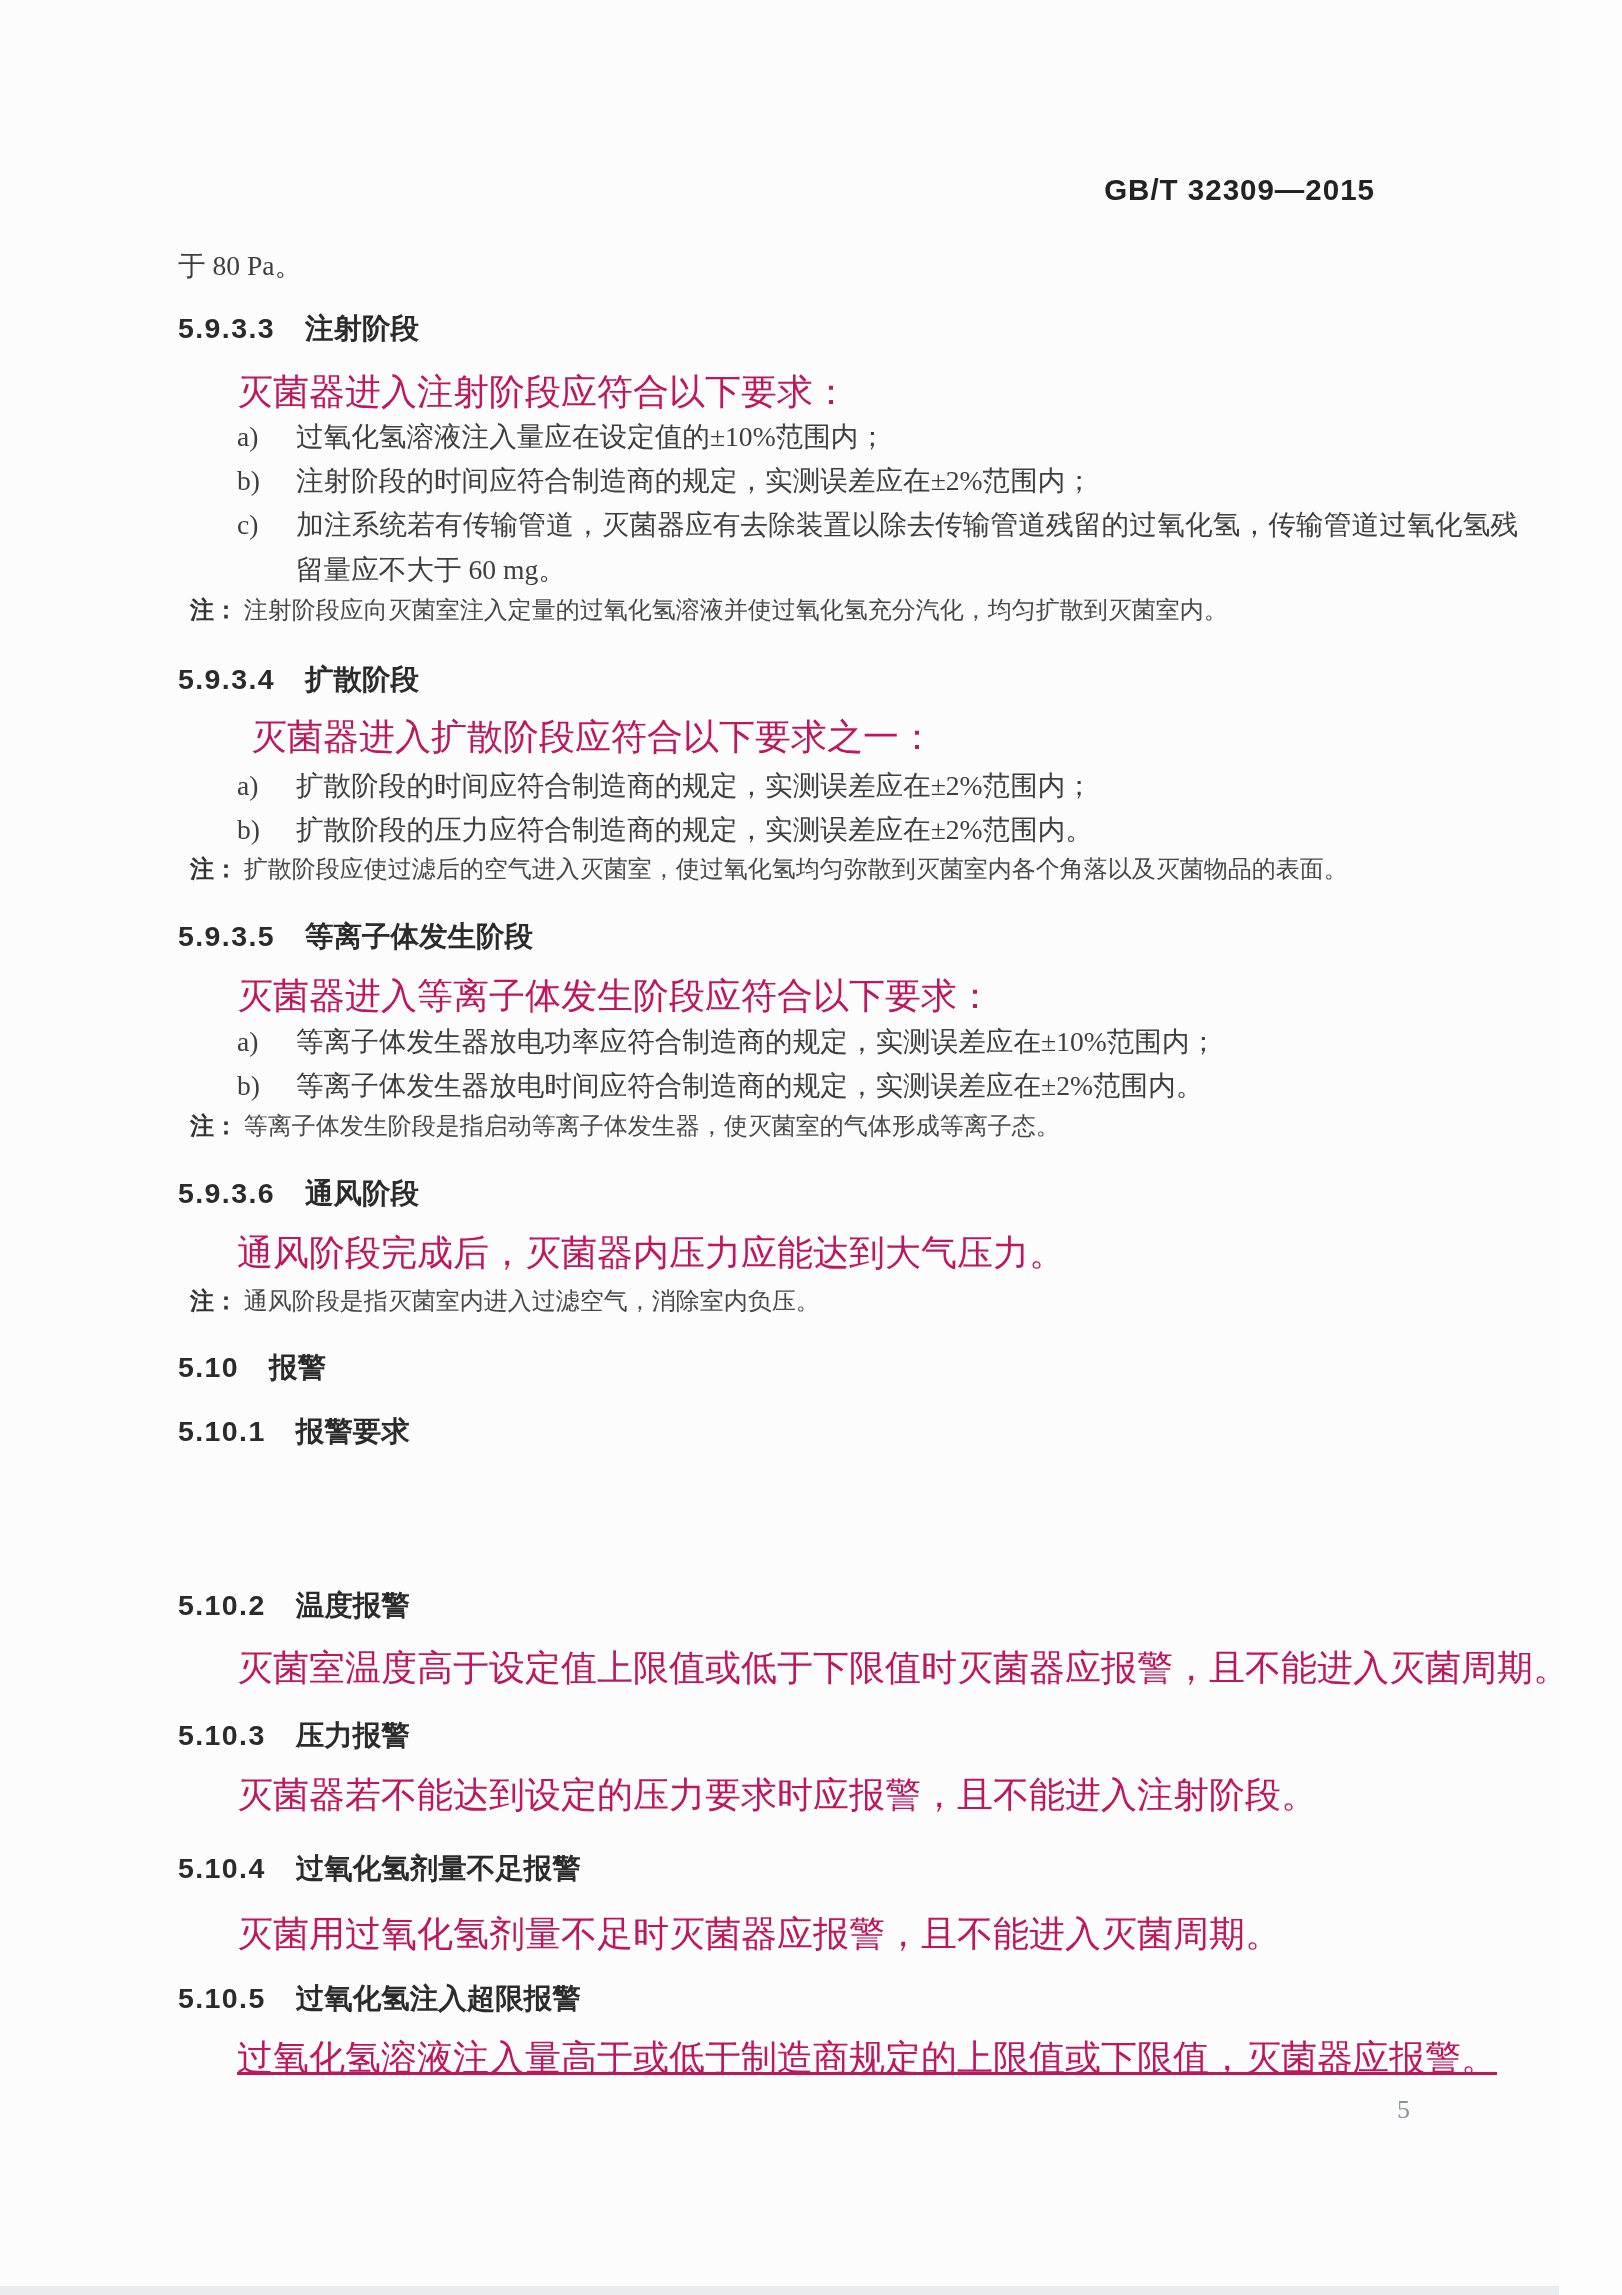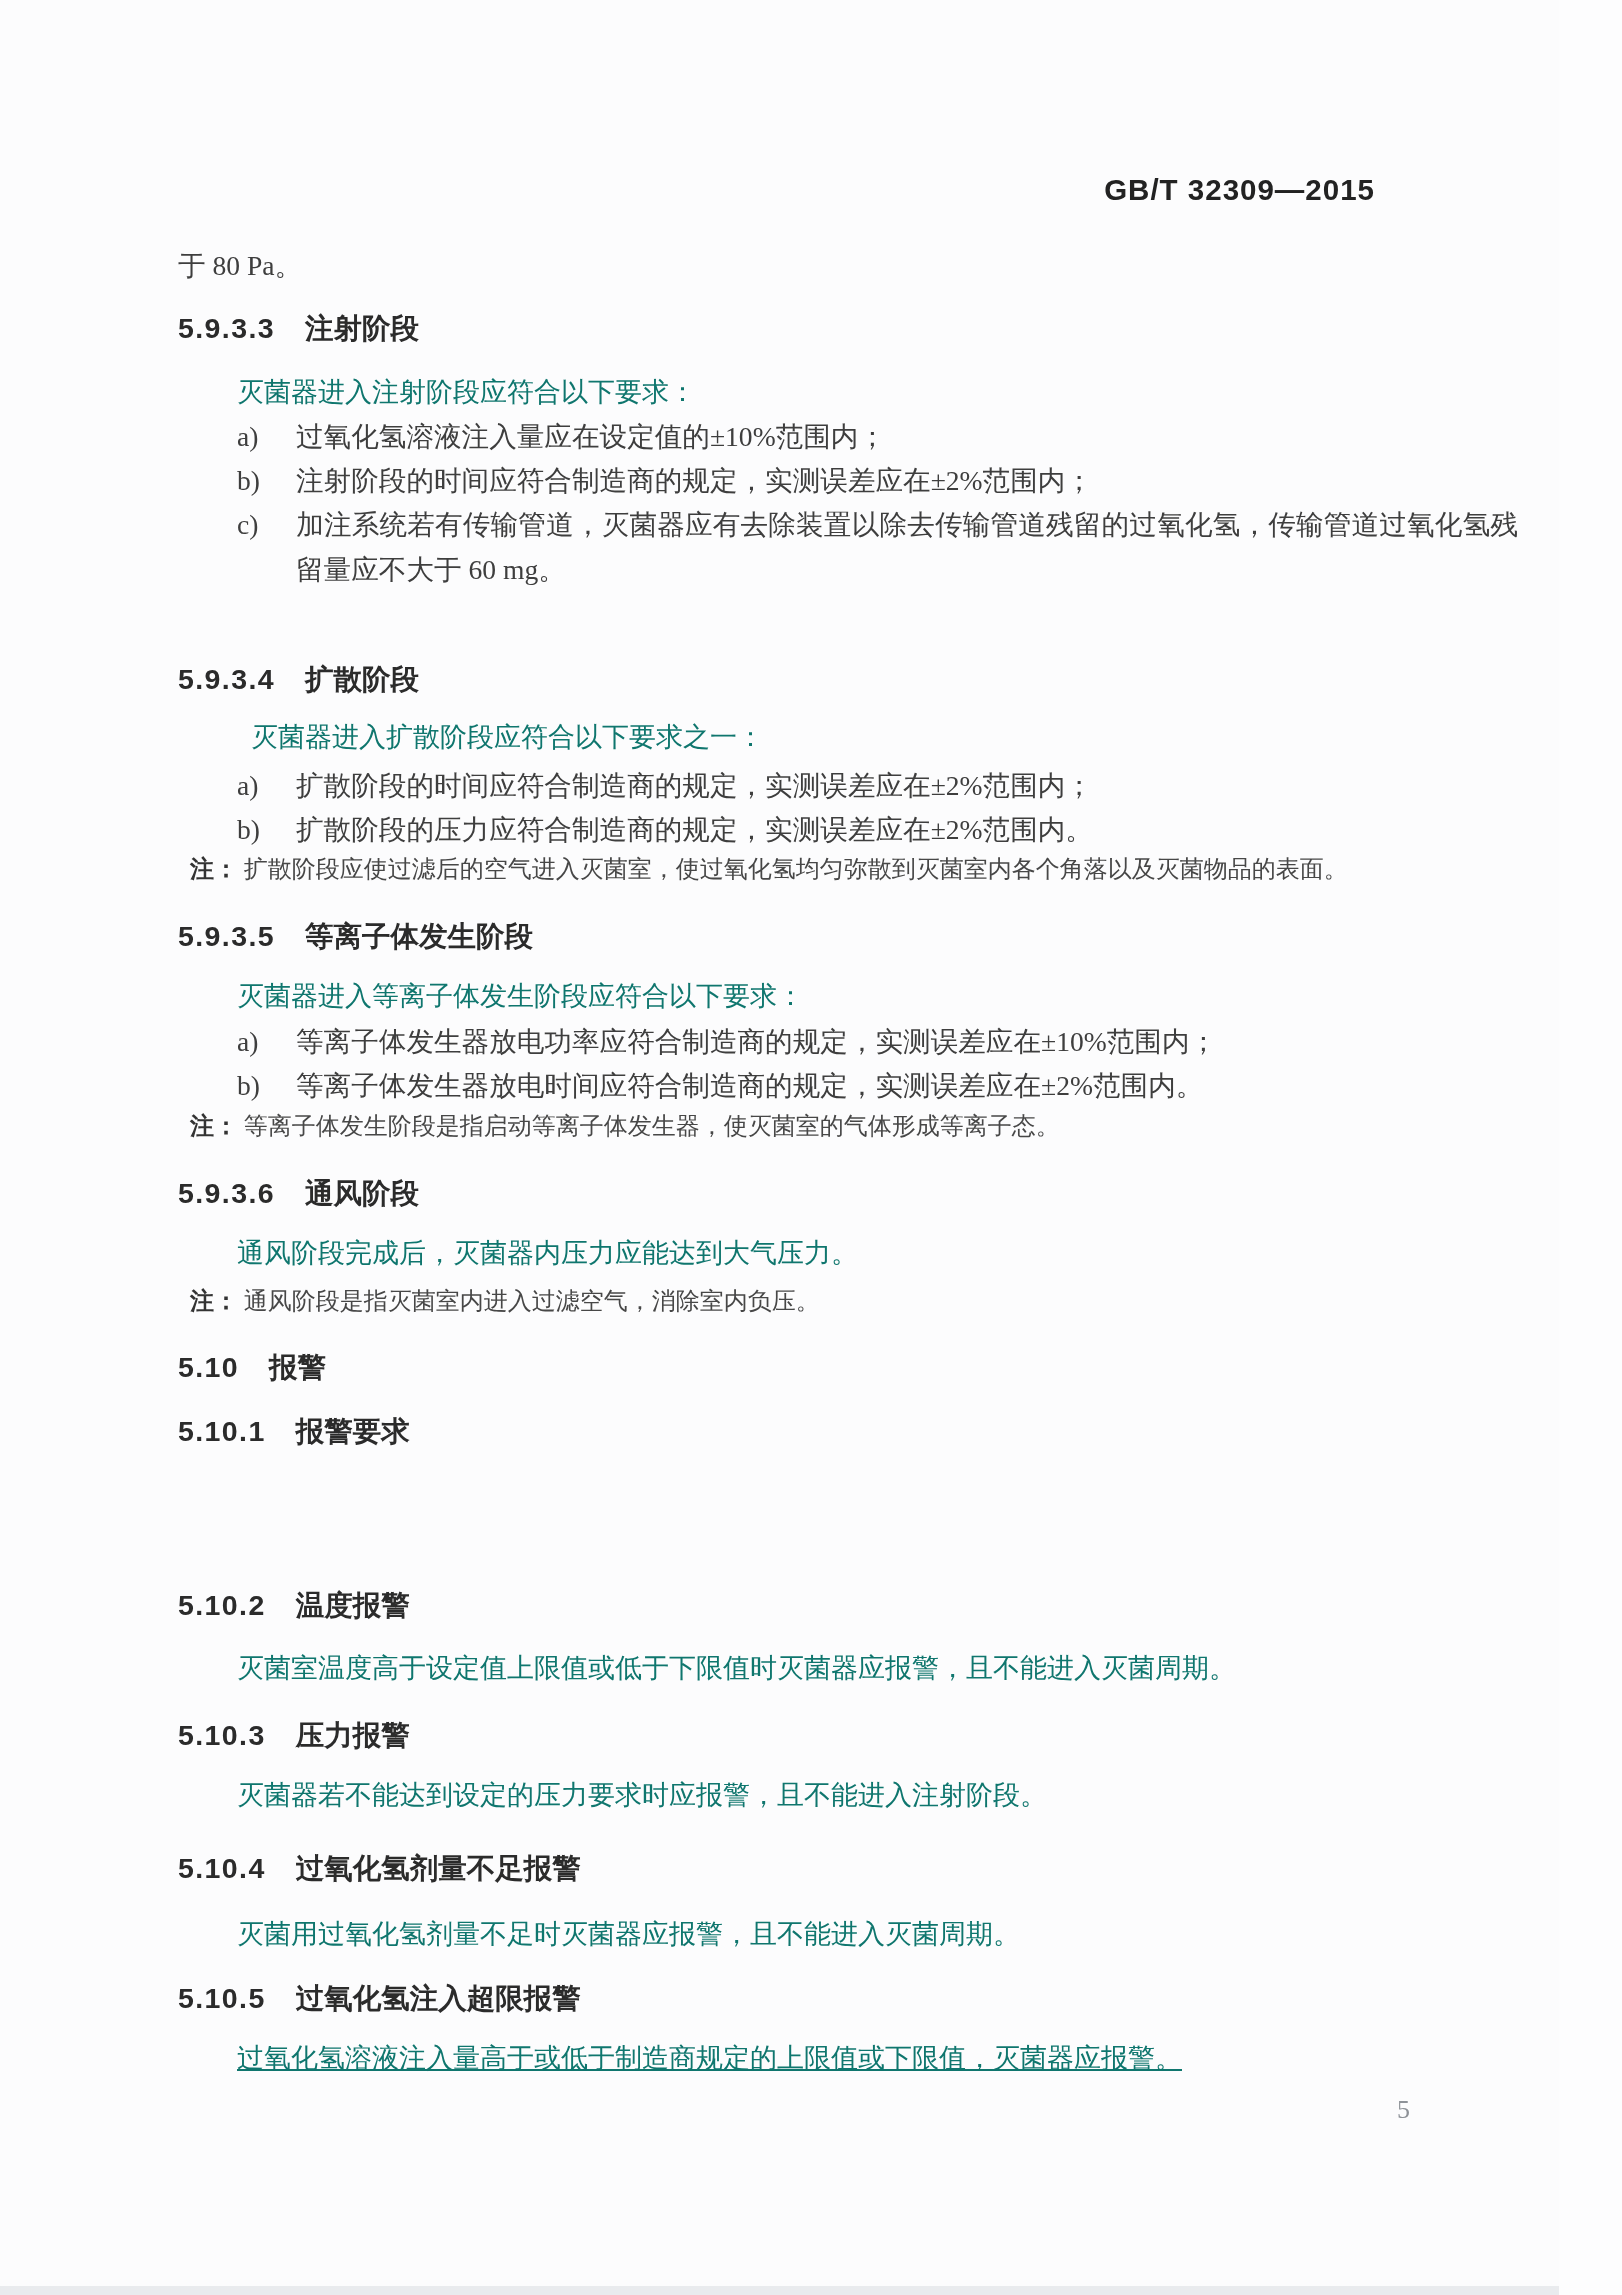--- a/index.html
+++ b/index.html
@@ -34,23 +34,23 @@
   .h {
     font-family: "Liberation Sans", "DejaVu Sans", sans-serif;
     font-weight: bold;
     font-size: 28.5px;
     line-height: 45px;
     color: #2b2b2b;
     white-space: nowrap;
   }
   .h .num { margin-right: 30px; letter-spacing: 1.4px; }
   .para {
-    font-size: 27px;
+    font-size: 36px;
     line-height: 45px;
-    color: #0f766e;
+    color: #be185d;
   }
   .justify { text-align: justify; }
   .indent-first { text-indent: 55px; }
   .item {
     font-size: 27.6px;
     line-height: 45px;
     color: #3e3e3e;
     padding-left: 59px;
   }
   .item .ilabel {
@@ -97,20 +97,23 @@
   </div>
   <div class="abs para nowrap" style="left:237px; top:370px;">灭菌器进入注射阶段应符合以下要求：</div>
   <div class="abs item nowrap" style="left:237px; top:414px;">
     <span class="ilabel">a)</span><span>过氧化氢溶液注入量应在设定值的±10%范围内；</span>
   </div>
   <div class="abs item nowrap" style="left:237px; top:458px;">
     <span class="ilabel">b)</span><span>注射阶段的时间应符合制造商的规定，实测误差应在±2%范围内；</span>
   </div>
   <div class="abs item justify" style="left:237px; top:502px; width:1222px;">
     <span class="ilabel">c)</span><span>加注系统若有传输管道，灭菌器应有去除装置以除去传输管道残留的过氧化氢，传输管道过氧化氢残留量应不大于 60 mg。</span>
+  </div>
+  <div class="abs note" style="left:190px; top:591px;">
+    <span class="nlabel">注：</span><span>注射阶段应向灭菌室注入定量的过氧化氢溶液并使过氧化氢充分汽化，均匀扩散到灭菌室内。</span>
   </div>
 
   <div class="abs h" style="left:178px; top:657px;">
     <span class="num">5.9.3.4</span><span>扩散阶段</span>
   </div>
   <div class="abs para nowrap" style="left:251px; top:715px;">灭菌器进入扩散阶段应符合以下要求之一：</div>
   <div class="abs item nowrap" style="left:237px; top:763px;">
     <span class="ilabel">a)</span><span>扩散阶段的时间应符合制造商的规定，实测误差应在±2%范围内；</span>
   </div>
   <div class="abs item nowrap" style="left:237px; top:807px;">

